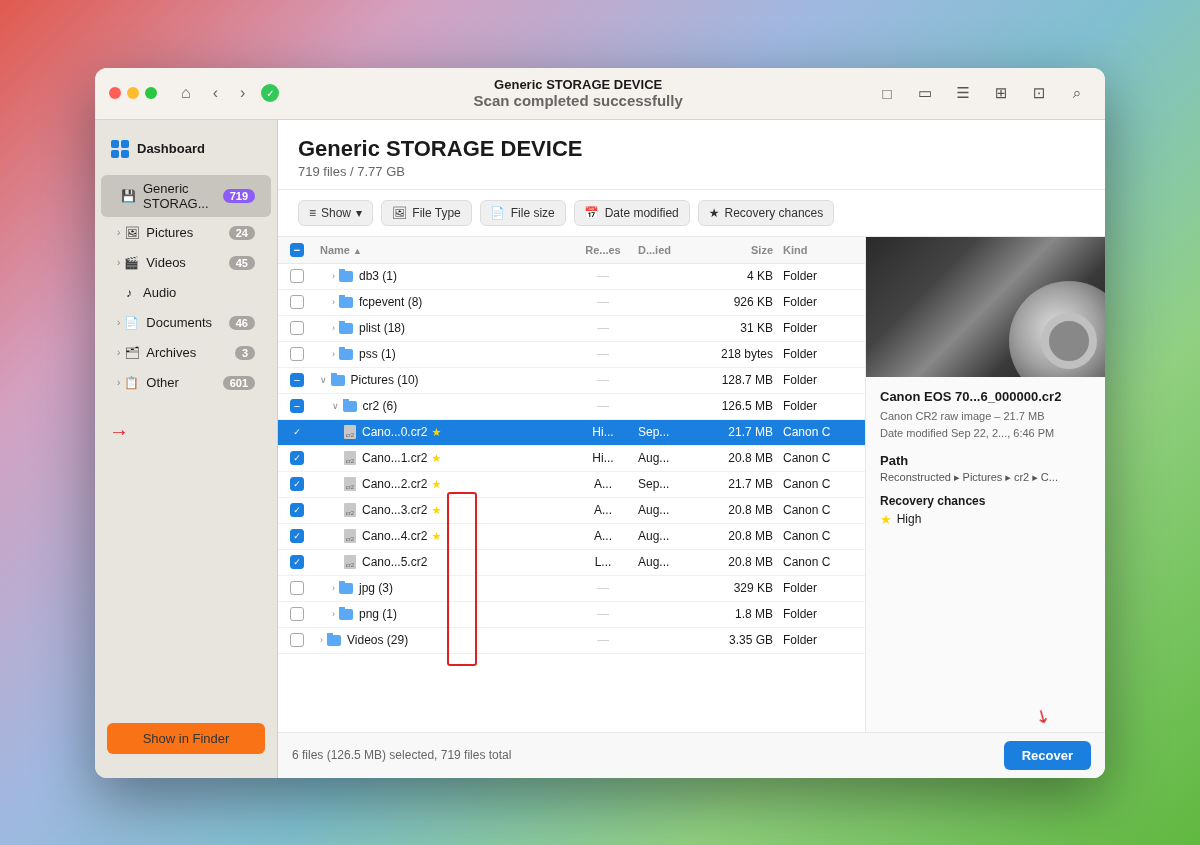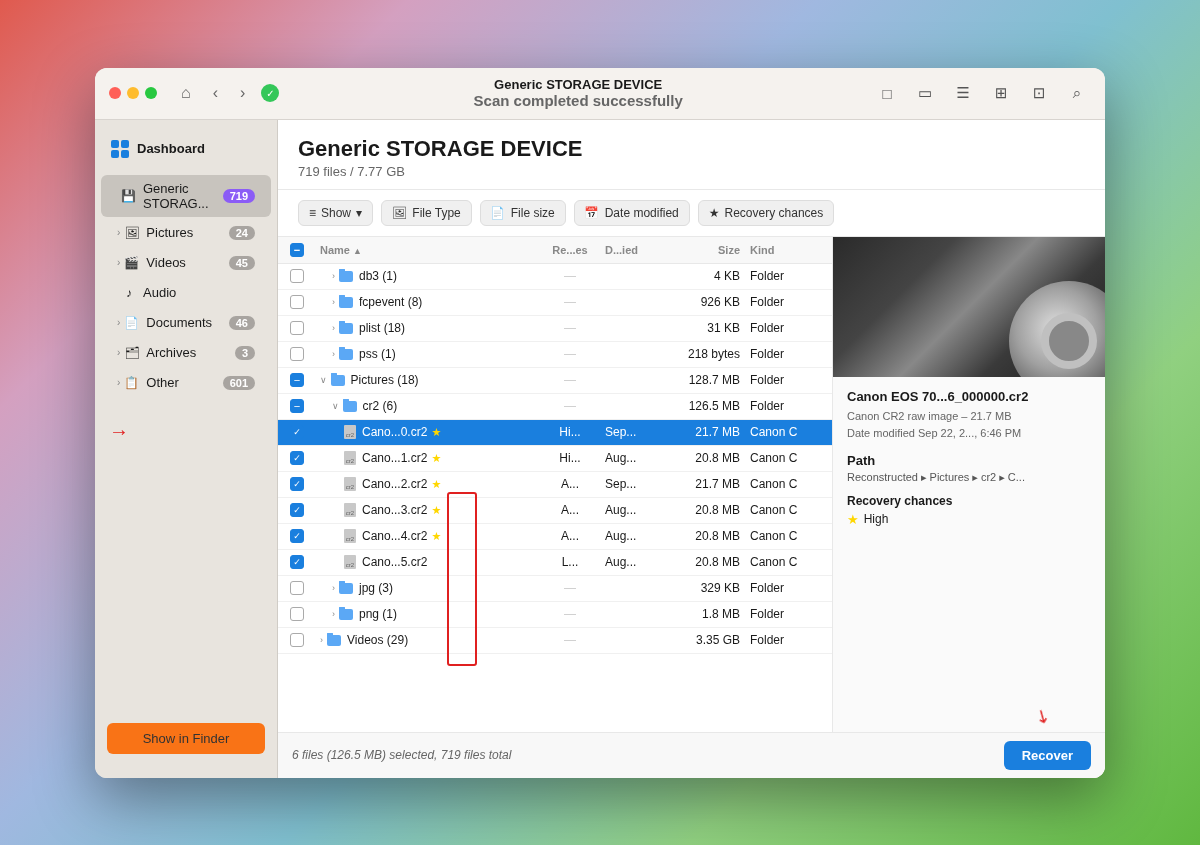--- a/index.html
+++ b/index.html
@@ -352,21 +352,21 @@
       margin-right: 2px;
       flex-shrink: 0;
     }
     .star-icon {
       color: #ffd700;
       font-size: 11px;
       margin: 0 2px;
     }
     .dash-text { color: #ccc; }
     .detail-panel {
-      width: 273px;
+      width: 240px;
       border-left: 1px solid #e8e8e8;
       background: #fafafa;
       flex-shrink: 0;
       display: flex;
       flex-direction: column;
       overflow-y: auto;
     }
     .detail-image {
       width: 100%;
       height: 140px;
@@ -430,21 +430,20 @@
       padding: 8px 14px;
       border-top: 1px solid #e8e8e8;
       background: #f8f8f8;
       flex-shrink: 0;
       gap: 12px;
     }
     .status-text {
       font-size: 12px;
       color: #666;
       flex: 1;
-      font-style: italic;
     }
     .recover-btn {
       background: #1a7fde;
       color: white;
       border: none;
       border-radius: 6px;
       padding: 7px 18px;
       font-size: 13px;
       font-weight: 600;
       cursor: pointer;
@@ -697,21 +696,21 @@
             <div class="col-kind">Folder</div>
           </div>
 
           <div class="file-row">
             <div class="col-check">
                 <div class="checkbox minus">−</div>
               </div>
             <div class="row-name">
               <span class="chevron-btn">∨</span>
               <div class="folder-icon"></div>
-              <span>Pictures (18)</span>
+              <span>Pictures (10)</span>
             </div>
             <div class="col-recovers dash-text">—</div>
             <div class="col-date"></div>
             <div class="col-size">128.7 MB</div>
             <div class="col-kind">Folder</div>
           </div>
 
           <div class="file-row">
             <div class="col-check">
                 <div class="checkbox minus">−</div>

